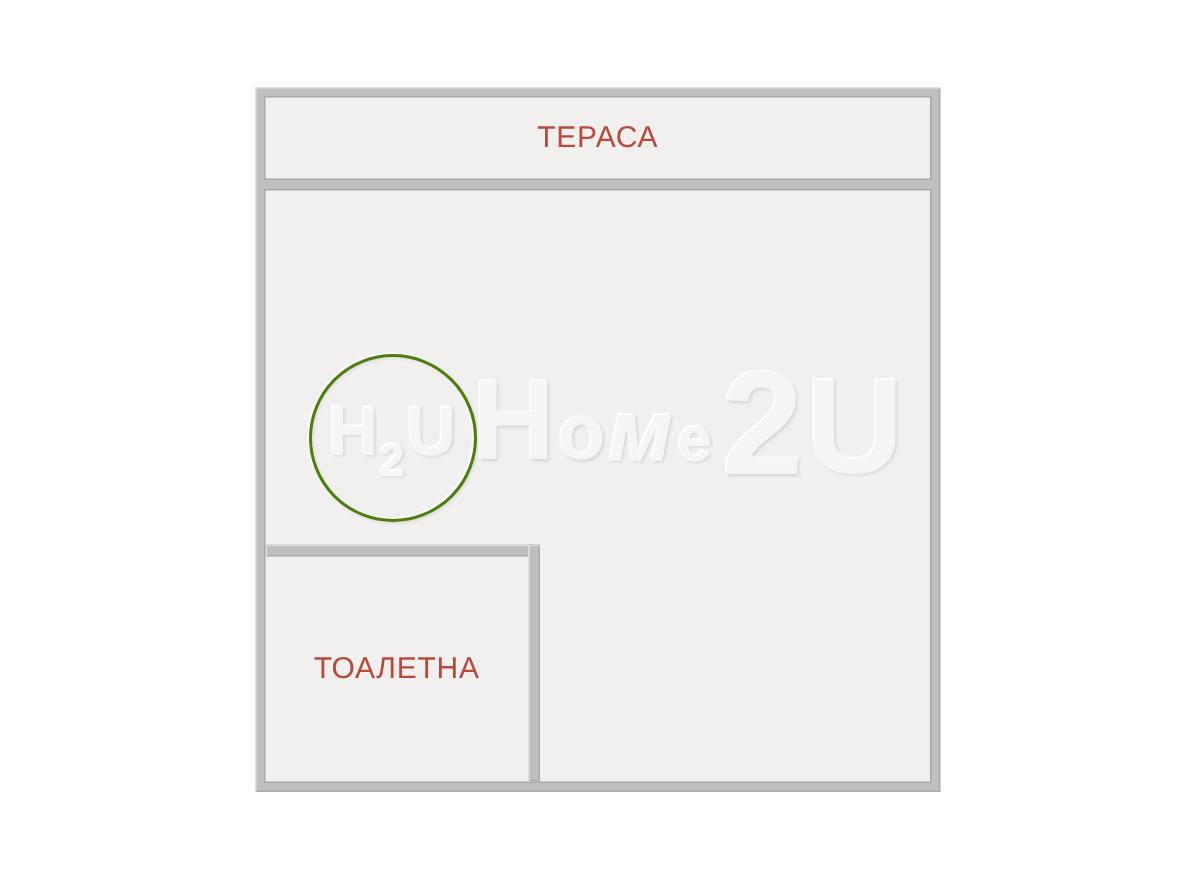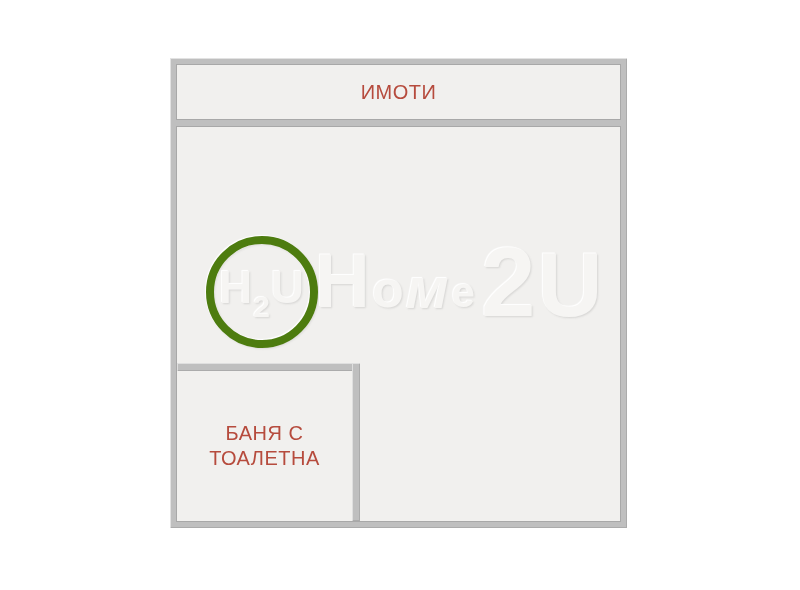--- a/index.html
+++ b/index.html
@@ -76,21 +76,21 @@
     color: #f6f5f3;
     text-shadow: -1px -1px 1px #ffffff,
                   1px  1px 2px rgba(110,110,110,0.20);
     user-select: none;
   }
   .wm-logo-circle {
     position: absolute;
     left: 206px; top: 236px;
     width: 112px; height: 112px;
     border-radius: 50%;
-    border: 8px solid #4d7c0f;
+    border: 2px solid #4d7c0f;
     box-shadow: -1px -1px 1px #ffffff, 1px 1px 2px rgba(110,110,110,0.15),
                 inset -1px -1px 1px #ffffff, inset 1px 1px 2px rgba(110,110,110,0.12);
     box-sizing: border-box;
     display: flex; align-items: center; justify-content: center;
     z-index: 2;
   }
   .wm-monogram { font-size: 46px; font-weight: bold; letter-spacing: 1px; }
   .wm-monogram .sub { font-size: 30px; vertical-align: -14px; }
   .wm-brand {
     position: absolute;
@@ -135,28 +135,27 @@
     <span>м</span>
     <span>е</span>
     <span>2</span>
     <span>U</span>
   </div>
 
 
   <div class="plan">
 
     <div class="floor floor--terrace">
-      <span class="room-label">ИМОТИ</span>
+      <span class="room-label">ТЕРАСА</span>
     </div>
 
     <div class="floor floor--main"></div>
 
 
     <div class="wall wall--bath-h"></div>
     <div class="wall wall--bath-v"></div>
 
     <div class="bath-zone">
-      <span class="room-label">БАНЯ С</span>
       <span class="room-label">ТОАЛЕТНА</span>
     </div>
 
   </div>
 </div>
 
 </body></html>

